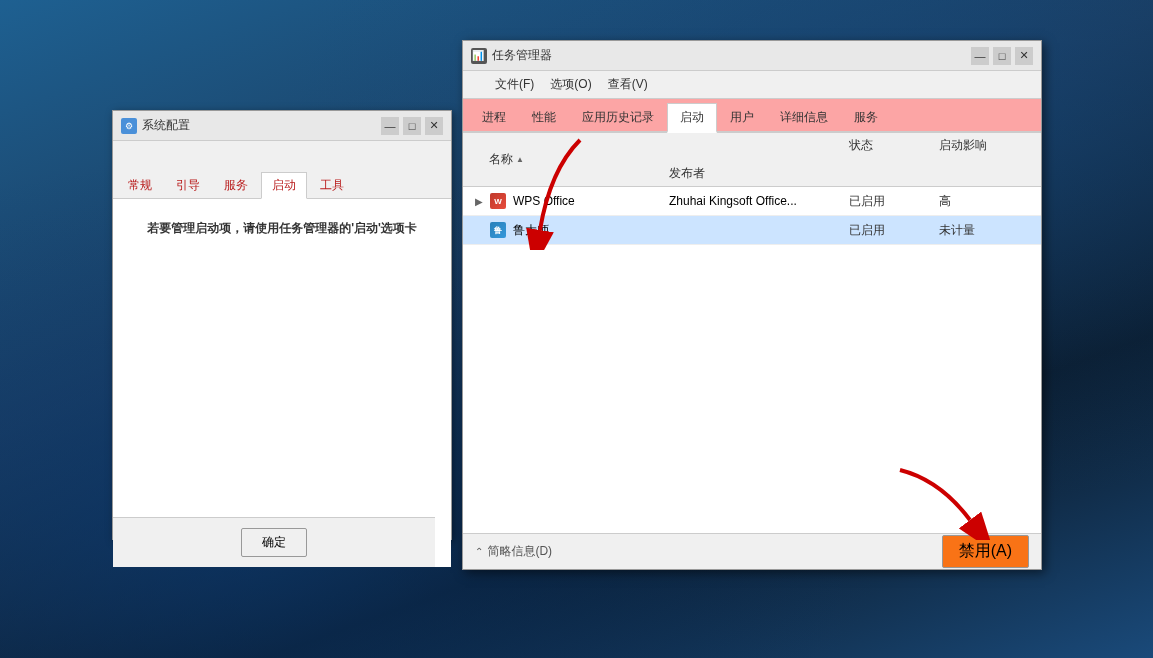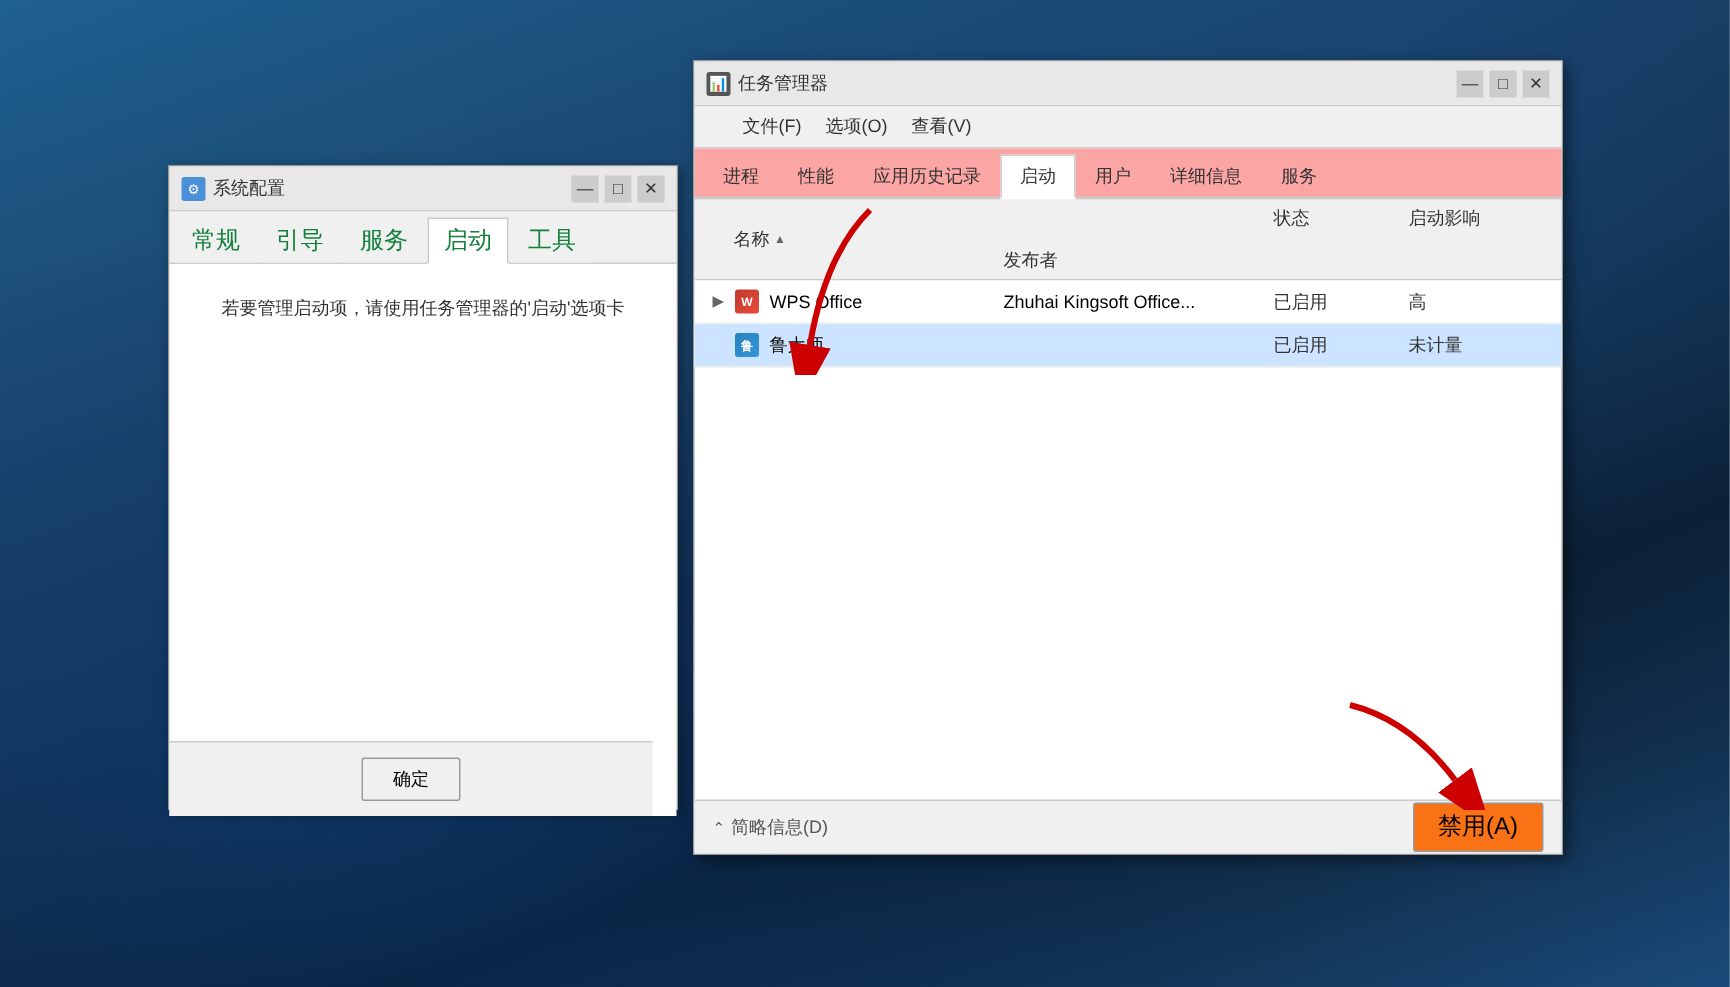--- a/index.html
+++ b/index.html
@@ -87,26 +87,27 @@
     .tab-bar {
       display: flex;
       border-bottom: 1px solid #ccc;
       background: #f0f0f0;
       padding: 4px 4px 0;
       gap: 2px;
     }
 
     .tab-item {
       padding: 4px 10px;
-      font-size: 16px;
+      font-size: 12px;
       cursor: pointer;
       border: 1px solid transparent;
       border-bottom: none;
       background: #f0f0f0;
-      color: #15803d;
+      color: #b91c1c;
+      margin-top: 27px;
     }
 
     .tab-item.active {
       background: white;
       border-color: #ccc;
       border-bottom: 1px solid white;
       margin-bottom: -1px;
     }
 
     .window-content {
@@ -115,20 +116,21 @@
       height: calc(100% - 60px);
       position: relative;
     }
 
     .syscfg-text {
       font-size: 12px;
       color: #333;
       line-height: 1.6;
       text-align: center;
       margin-bottom: 15px;
+      font-weight: bold;
     }
 
     .link-text {
       color: #0078d7;
       text-decoration: underline;
       cursor: pointer;
       font-size: 12px;
       display: block;
       text-align: center;
     }

